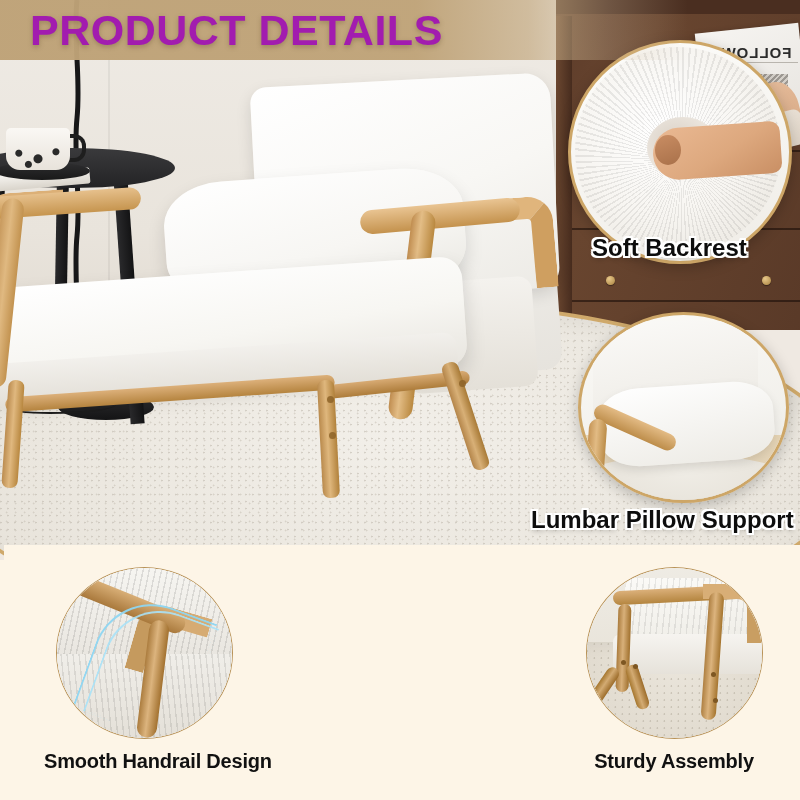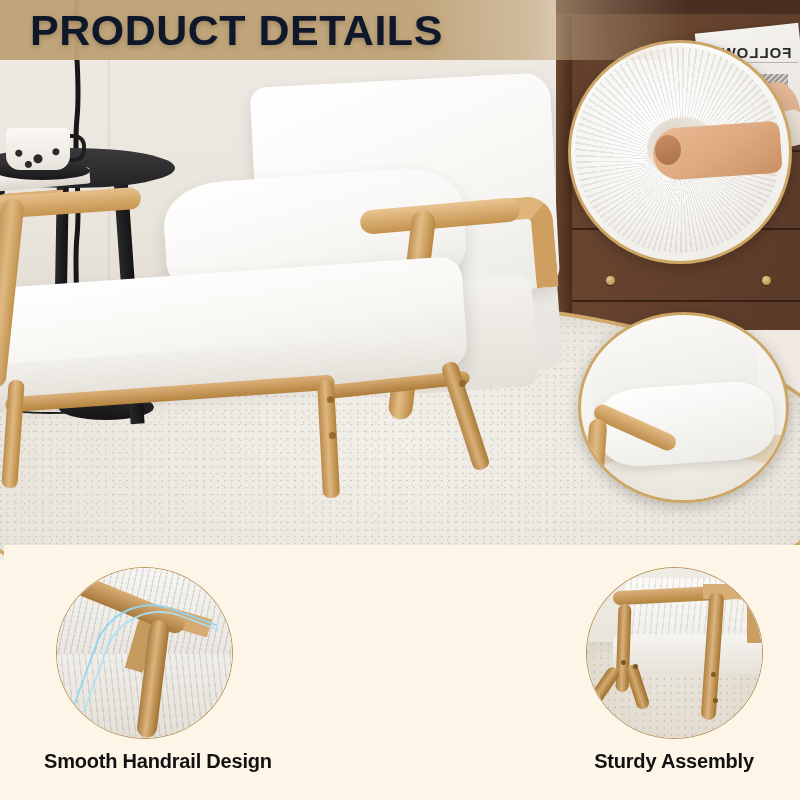--- a/index.html
+++ b/index.html
@@ -129,21 +129,21 @@
 
   
   .banner{position:absolute;left:0;top:0;width:800px;height:60px;
           background:linear-gradient(90deg,
             rgba(190,162,119,.97) 0%,
             rgba(191,163,120,.96) 52%,
             rgba(196,170,130,.72) 66%,
             rgba(210,190,160,.28) 76%,
             rgba(255,255,255,0) 86%);}
   .banner-title{position:absolute;left:30px;top:8px;
-        font-size:43px;line-height:45px;font-weight:700;color:#0f172a;letter-spacing:.5px;
+        font-size:43px;line-height:45px;font-weight:700;color:#a21caf;letter-spacing:.5px;
         text-shadow:0 2px 5px rgba(90,70,40,.35);white-space:nowrap;}
 
   
   .callout{position:absolute;border-radius:50%;overflow:hidden;
            border:3px solid #cda667;box-shadow:0 4px 14px rgba(0,0,0,.22);}
   .c-soft{left:568px;top:40px;width:218px;height:218px;
           background:linear-gradient(160deg,#fdfdfb,#efece6);}
   .c-lumbar{left:578px;top:312px;width:205px;height:185px;
             background:linear-gradient(165deg,#fbfaf7,#eceae4);}
 
@@ -342,20 +342,22 @@
       <div class="lc-rug"></div>
       <div class="lc-back cord"></div>
       <div class="lc-pillow cord"></div>
       <div class="lc-arm-h"></div>
       <div class="lc-arm"></div>
     </div>
 
     <div class="banner"></div>
     <div class="banner-title">PRODUCT DETAILS</div>
 
+    <div class="outline-label lbl-soft">Soft Backrest</div>
+    <div class="outline-label lbl-lumbar">Lumbar Pillow Support</div>
   </div>
 
   <div class="bottom">
 
     <div class="feature" style="left:40px;top:22px;">
       <div class="fcircle">
         <div class="hr-bg"></div>
         <div class="hr-cord1"></div>
         <div class="hr-cord2"></div>
         <div class="hr-knee"></div>

